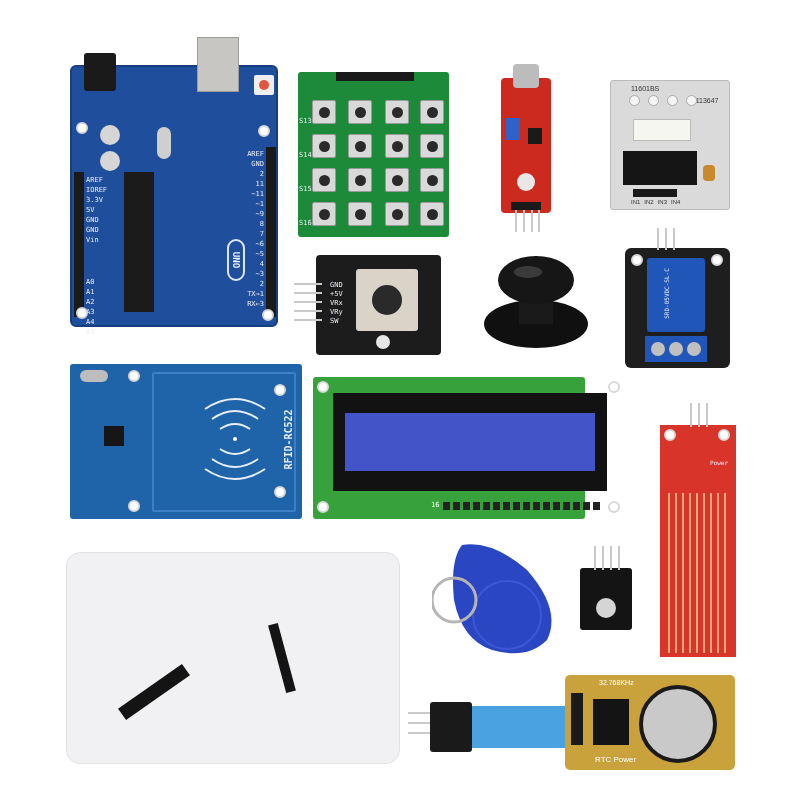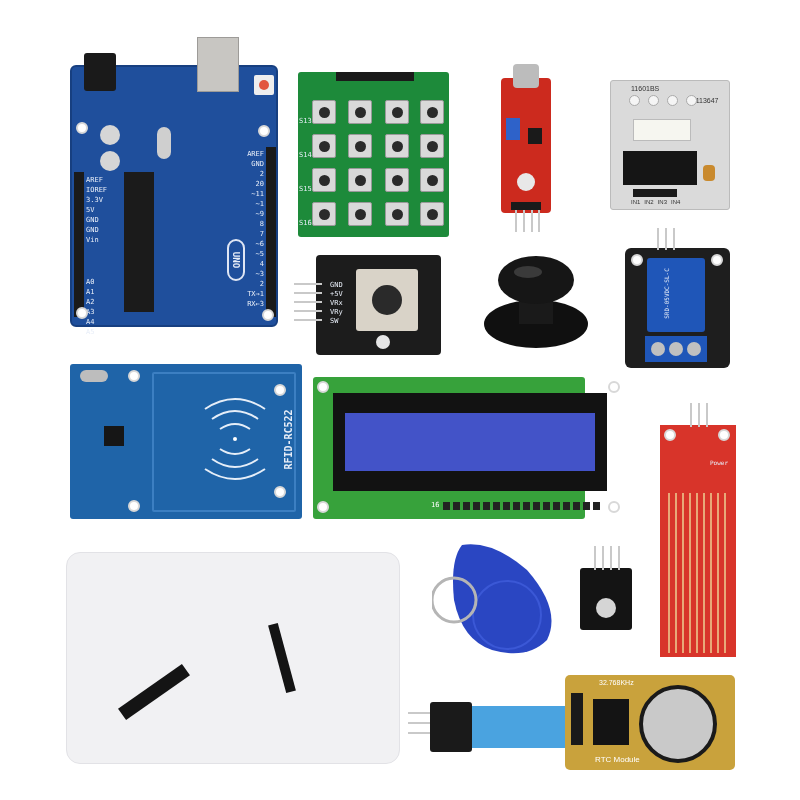--- a/index.html
+++ b/index.html
@@ -73,21 +73,21 @@
       <div>A1</div>
       <div>A2</div>
       <div>A3</div>
       <div>A4</div>
       <div>A5</div>
   </div>
   <div class="abs tiny" style="left:170px;top:82px;line-height:10px;text-align:right;width:22px">
     <div>AREF</div>
       <div>GND</div>
       <div>2</div>
-      <div>20</div>
+      <div>11</div>
       <div>~11</div>
       <div>~1</div>
       <div>~9</div>
       <div>8</div>
       <div>7</div>
       <div>~6</div>
       <div>~5</div>
       <div>4</div>
       <div>~3</div>
       <div>2</div>
@@ -287,14 +287,14 @@
     <div class="pin" style="left:-22px;top:32px;width:24px;height:2px"></div>
   <div class="abs" style="left:0;top:2px;width:42px;height:50px;background:#1a1a1a;border-radius:3px"></div>
   <div class="abs" style="left:42px;top:6px;width:98px;height:42px;background:#4aa3e0"></div>
 </div>
 
 <div id="rtc" class="abs">
   <div class="header-blk" style="left:6px;top:18px;width:12px;height:52px"></div>
   <div class="abs" style="left:28px;top:24px;width:36px;height:46px;background:#141414"></div>
   <div class="abs" style="left:74px;top:10px;width:78px;height:78px;border-radius:50%;background:#c9c9c9;border:4px solid #1a1a1a"></div>
   <div class="abs" style="left:34px;top:4px;font-size:7px;color:#fff">32.768KHz</div>
-  <div class="abs" style="left:30px;top:80px;font-size:8px;color:#fff">RTC Module</div>
+  <div class="abs" style="left:30px;top:80px;font-size:8px;color:#fff">RTC Power</div>
 </div>
 
 </body></html>

